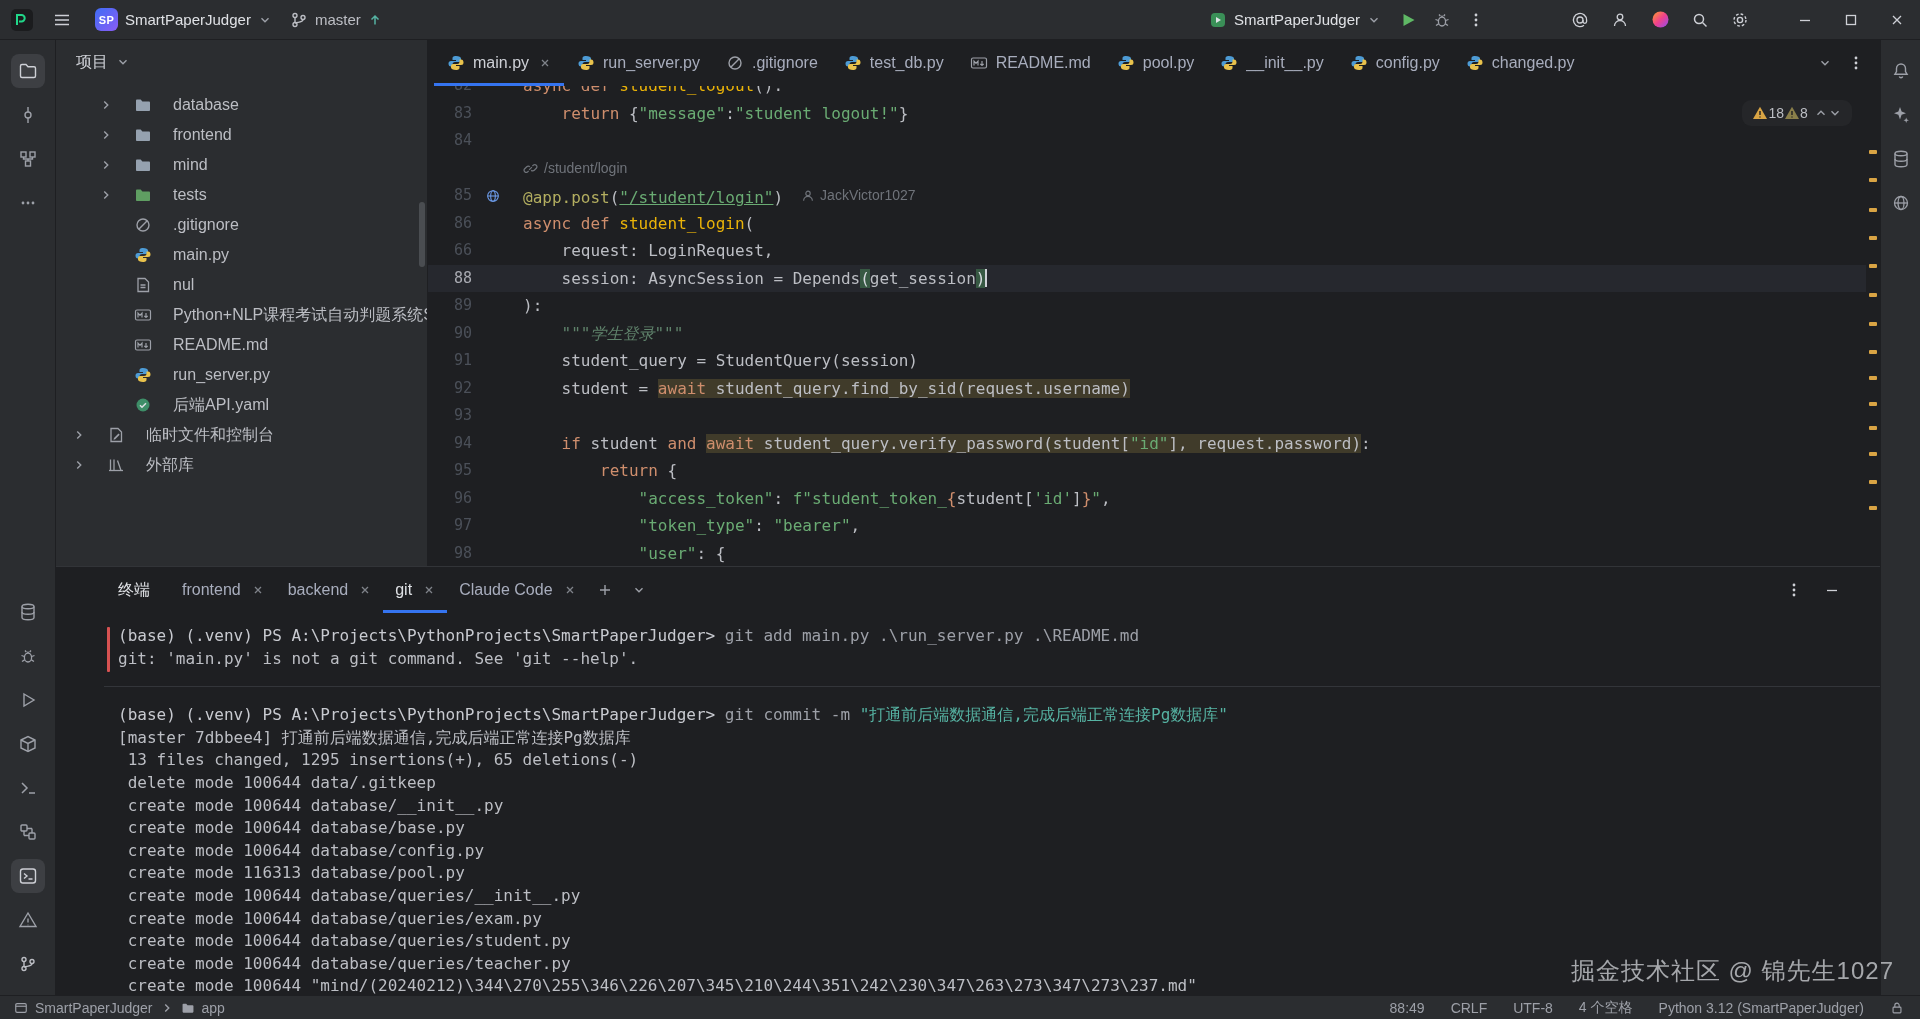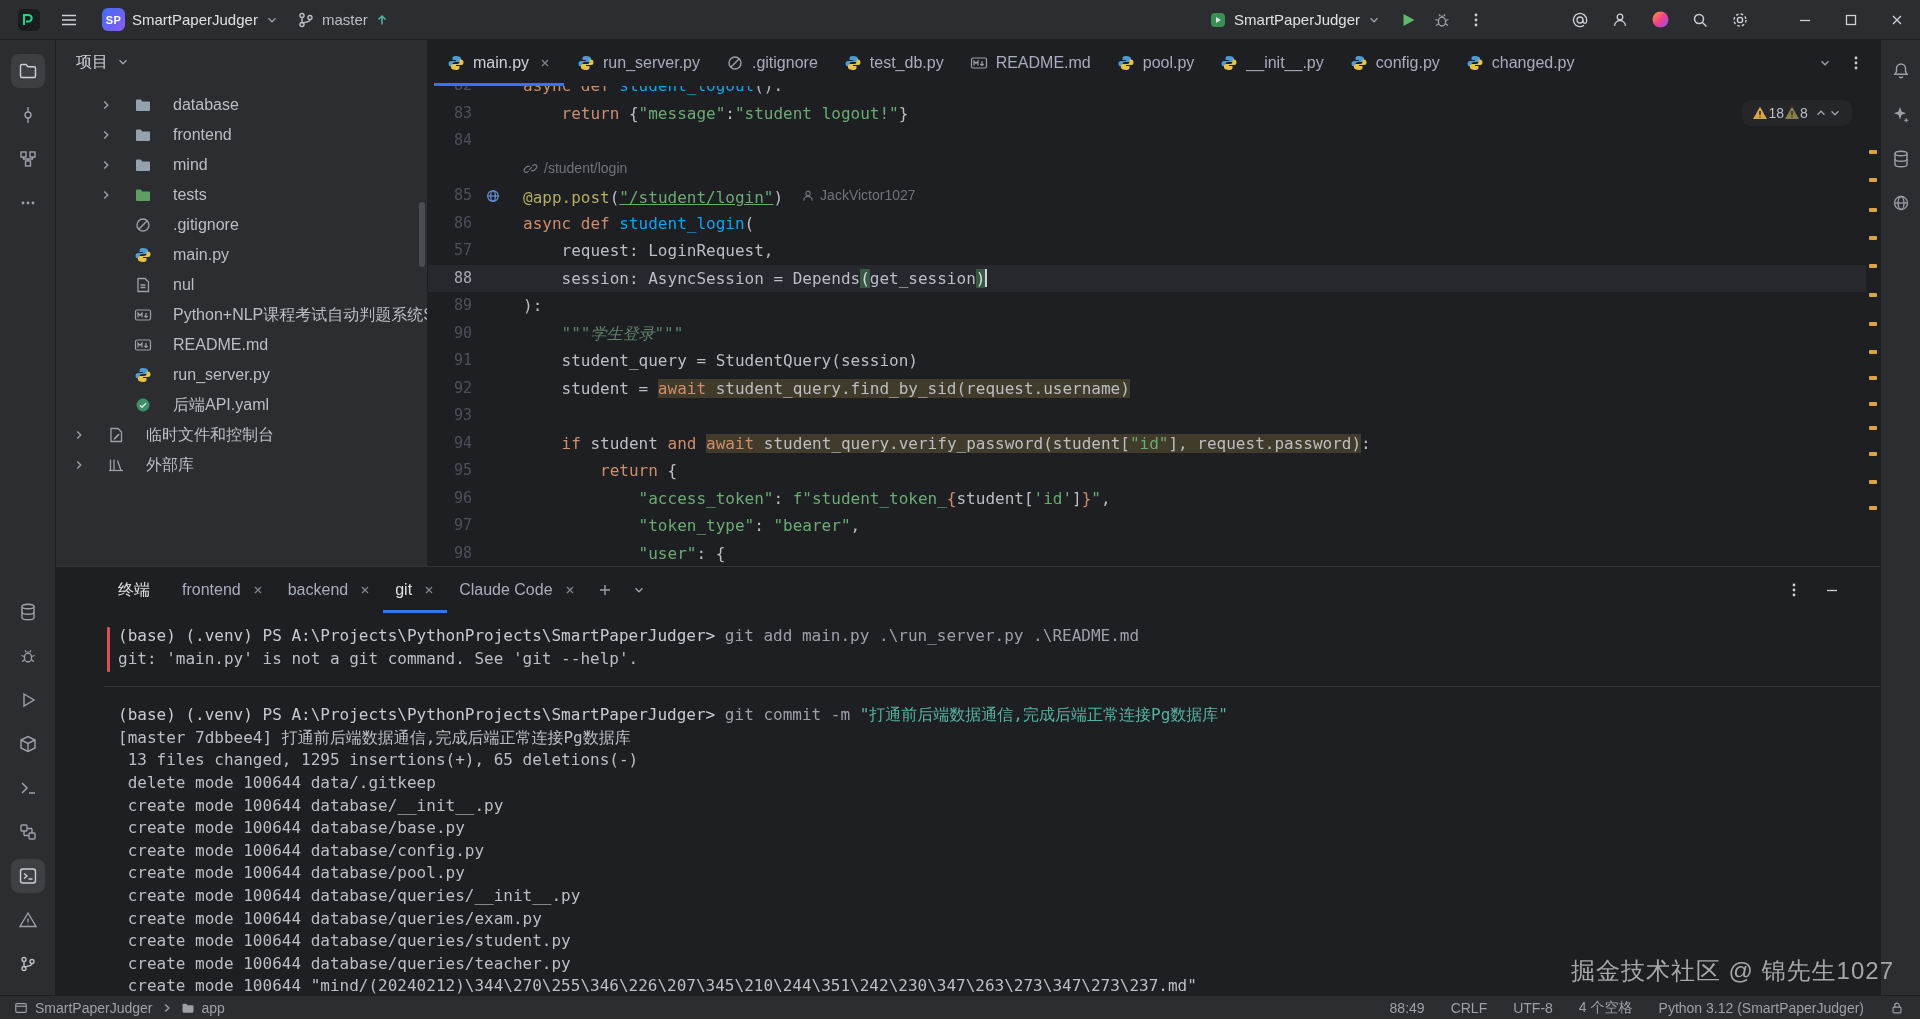--- a/index.html
+++ b/index.html
@@ -8,21 +8,21 @@
     --ui:"Liberation Sans","DejaVu Sans",sans-serif;
     --mono:"DejaVu Sans Mono","Liberation Mono",monospace;
   }
   *{box-sizing:border-box;margin:0;padding:0}
   html,body{width:1920px;height:1019px;overflow:hidden;background:#1e1f22;font-family:var(--ui);}
   .app{position:relative;width:1920px;height:1019px;display:flex;flex-direction:column;background:var(--editor);color:var(--fg);}
   .ico{display:inline-flex;align-items:center;justify-content:center;flex:none}
   .ico svg{display:block}
 
   
-  .titlebar{height:40px;flex:none;background:var(--panel);border-bottom:1px solid var(--line);display:flex;align-items:center;padding-left:17px;}
+  .titlebar{height:40px;flex:none;background:var(--panel);border-bottom:1px solid var(--line);display:flex;align-items:center;padding-left:10px;}
   .tb-logo{margin-right:12px}
   .tb-btn{height:30px;min-width:32px;padding:0 6px;display:flex;align-items:center;justify-content:center;border-radius:6px;}
   .tb-widget{display:flex;align-items:center;gap:7px;height:30px;padding:0 9px;border-radius:6px;color:var(--bright);font-size:15px;}
   .sp-badge{width:23px;height:23px;border-radius:6px;background:linear-gradient(135deg,#3f6df5,#8a5cf5);color:#fff;font-size:11px;font-weight:700;display:flex;align-items:center;justify-content:center;letter-spacing:.5px}
   .tb-spacer{flex:1}
   .run-group{display:flex;align-items:center;gap:2px}
   .tb-icons{display:flex;align-items:center;gap:8px;margin-left:72px;margin-right:26px;}
   .win-controls{display:flex;height:40px;align-self:stretch}
   .win-btn{width:46px;display:flex;align-items:center;justify-content:center;}
 
@@ -60,21 +60,21 @@
   .editor{flex:1;position:relative;overflow:hidden;}
   .code{position:absolute;top:-14px;left:0;right:14px;}
   .crow{display:flex;height:27.5px;line-height:27.5px;font-family:var(--mono);font-size:16px;}
   .crow.current{background:#26282e}
   .crow.current .lnum{color:#a9abb2}
   .lnum{width:44px;flex:none;text-align:right;color:#4b5059;font-size:15px;}
   .gicon{width:51px;flex:none;display:flex;align-items:center;padding-left:13px;}
   .ctext{white-space:pre;}
   .c-d{color:#bcbec4}.c-k{color:#cf8e6d}.c-s{color:#6aab73}
   .c-su{color:#6aab73;text-decoration:underline}
-  .c-dc{color:#b3ae60}.c-fn{color:#0ea5e9}
+  .c-dc{color:#b3ae60}.c-fn{color:#eab308}
   .c-doc{color:#5f826b;font-style:italic}
   .c-hd{color:#bcbec4;background:#403b2a}.c-hk{color:#cf8e6d;background:#403b2a}.c-hs{color:#6aab73;background:#403b2a}
   .c-mb{color:#d5d8dd;background:#375943}
   .inlay{display:inline-flex;align-items:center;gap:6px;color:#6f737a;font-size:14px;font-family:var(--ui);justify-content:center;}
   .author{display:inline-flex;align-items:center;gap:5px;color:#6f737a;font-size:14px;margin-left:18px;font-family:var(--ui);}
   .caret{display:inline-block;width:2px;height:18px;background:#ced0d6;vertical-align:-3px}
   .inspections{position:absolute;top:14px;right:28px;display:flex;align-items:center;font-size:14px;color:#bcbec4;background:rgba(43,45,48,.5);padding:5px 10px;border-radius:9px;}
   .insp-n{min-width:14px}
   .stripe{position:absolute;top:0;right:0;bottom:0;width:14px;}
   .mark{position:absolute;right:3px;width:8px;height:4px;background:#d9a444;border-radius:1px;}
@@ -691,21 +691,21 @@
                           <circle cx="8" cy="5" r="2.5"></circle>
                           <path d="M3 13.5a5 5 0 0 1 10 0"></path>
                         </svg></span><span>JackVictor1027</span></span></span>
                 </div>
                 <div class="crow">
                   <span class="lnum">86</span>
                   <span class="gicon"></span>
                   <span class="ctext"><span class="c-k">async </span><span class="c-k">def </span><span class="c-fn">student_login</span><span class="c-d">(</span></span>
                 </div>
                 <div class="crow">
-                  <span class="lnum">57</span>
+                  <span class="lnum">66</span>
                   <span class="gicon"></span>
                   <span class="ctext"><span class="c-d">    request: LoginRequest,</span></span>
                 </div>
                 <div class="crow current">
                   <span class="lnum">88</span>
                   <span class="gicon"></span>
                   <span class="ctext"><span class="c-d">    session: AsyncSession = Depends</span><span class="c-mb">(</span><span class="c-d">get_session</span><span class="c-mb">)</span><span class="caret"></span></span>
                 </div>
                 <div class="crow">
                   <span class="lnum">89</span>
@@ -877,21 +877,21 @@
               <div class="trow"><span class="t-pr">(base) (.venv) PS A:\Projects\PythonProjects\SmartPaperJudger&gt;</span><span class="t-cmd"> git add main.py .\run_server.py .\README.md</span></div>
               <div class="trow"><span class="t-out">git: 'main.py' is not a git command. See 'git --help'.</span></div>
               <div class="tgap"></div>
               <div class="trow"><span class="t-pr">(base) (.venv) PS A:\Projects\PythonProjects\SmartPaperJudger&gt;</span><span class="t-cmd"> git commit -m </span><span class="t-str">"打通前后端数据通信,完成后端正常连接Pg数据库"</span></div>
               <div class="trow"><span class="t-out">[master 7dbbee4] 打通前后端数据通信,完成后端正常连接Pg数据库</span></div>
               <div class="trow"><span class="t-out"> 13 files changed, 1295 insertions(+), 65 deletions(-)</span></div>
               <div class="trow"><span class="t-out"> delete mode 100644 data/.gitkeep</span></div>
               <div class="trow"><span class="t-out"> create mode 100644 database/__init__.py</span></div>
               <div class="trow"><span class="t-out"> create mode 100644 database/base.py</span></div>
               <div class="trow"><span class="t-out"> create mode 100644 database/config.py</span></div>
-              <div class="trow"><span class="t-out"> create mode 100644 database/pool.py</span></div>
+              <div class="trow"><span class="t-out"> create mode 116313 database/pool.py</span></div>
               <div class="trow"><span class="t-out"> create mode 100644 database/queries/__init__.py</span></div>
               <div class="trow"><span class="t-out"> create mode 100644 database/queries/exam.py</span></div>
               <div class="trow"><span class="t-out"> create mode 100644 database/queries/student.py</span></div>
               <div class="trow"><span class="t-out"> create mode 100644 database/queries/teacher.py</span></div>
               <div class="trow"><span class="t-out"> create mode 100644 "mind/(20240212)\344\270\255\346\226\207\345\210\244\351\242\230\347\263\273\347\273\237.md"</span></div>
             </div>
         </div>
       </section>
     </div>
 

